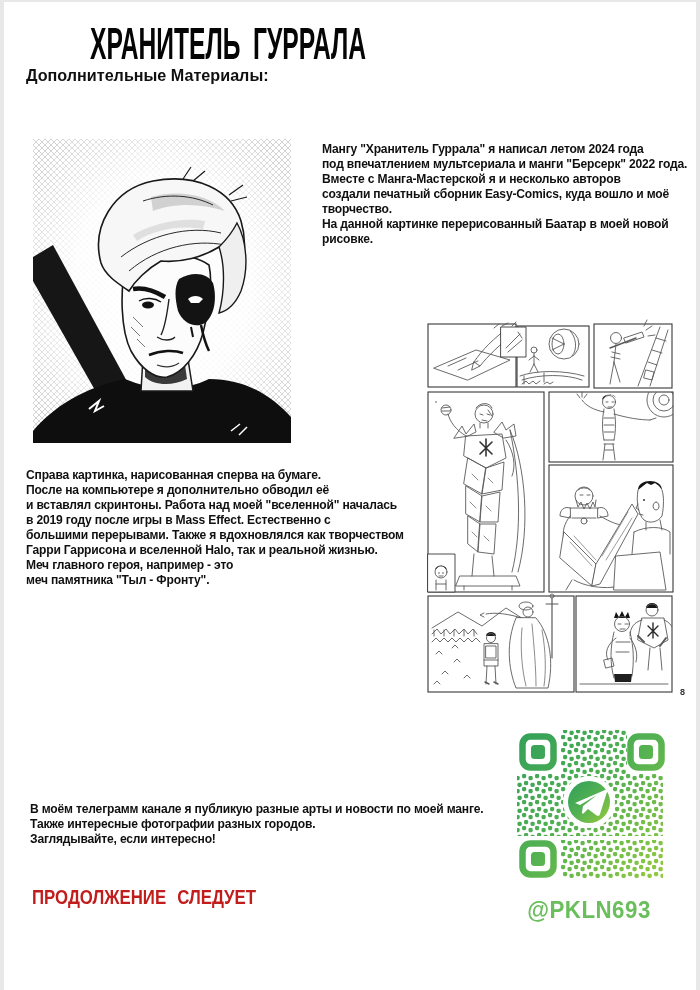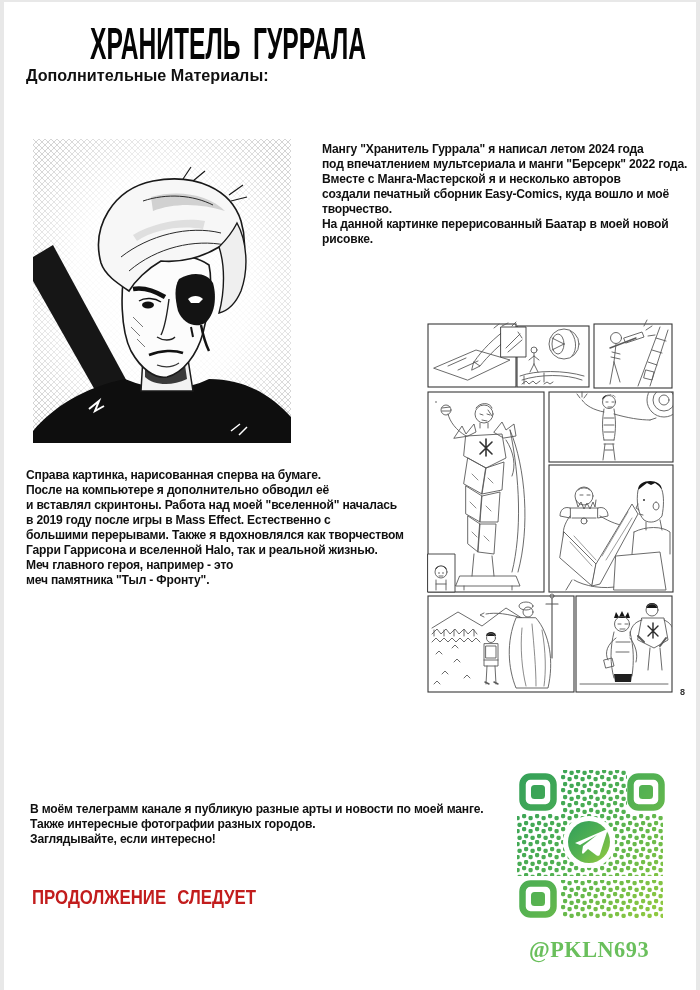--- a/index.html
+++ b/index.html
@@ -27,21 +27,21 @@
   .tg      { left:26px;  top:799px; width:510px; }
   .continue {
     left:28px; top:884px; font-size:21px; font-weight:800; line-height:1;
     color:#c21d1d; word-spacing:8px; white-space:nowrap;
     transform:scaleX(.8); transform-origin:left top;
   }
   .portrait { left:29px; top:137px; width:258px; height:304px; }
   .comic    { left:420px; top:316px; width:272px; height:382px; }
   .comic svg { display:block; }
   .pagenum  { position:absolute; right:11px; bottom:3px; font-size:9px; color:#333; font-weight:700; }
-  .qrwrap { left:504px; top:760px; width:162px; text-align:center;font-family:Liberation Serif, serif; }
+  .qrwrap { left:504px; top:720px; width:162px; text-align:center; }
   .handle {
     margin-top:13px; font-size:23px; font-weight:700; letter-spacing:.5px;
     color:#6abf5c; transform:scaleX(.97); transform-origin:center top;
   }
 </style>
 </head>
 <body>
 
 <div class="page">
 

